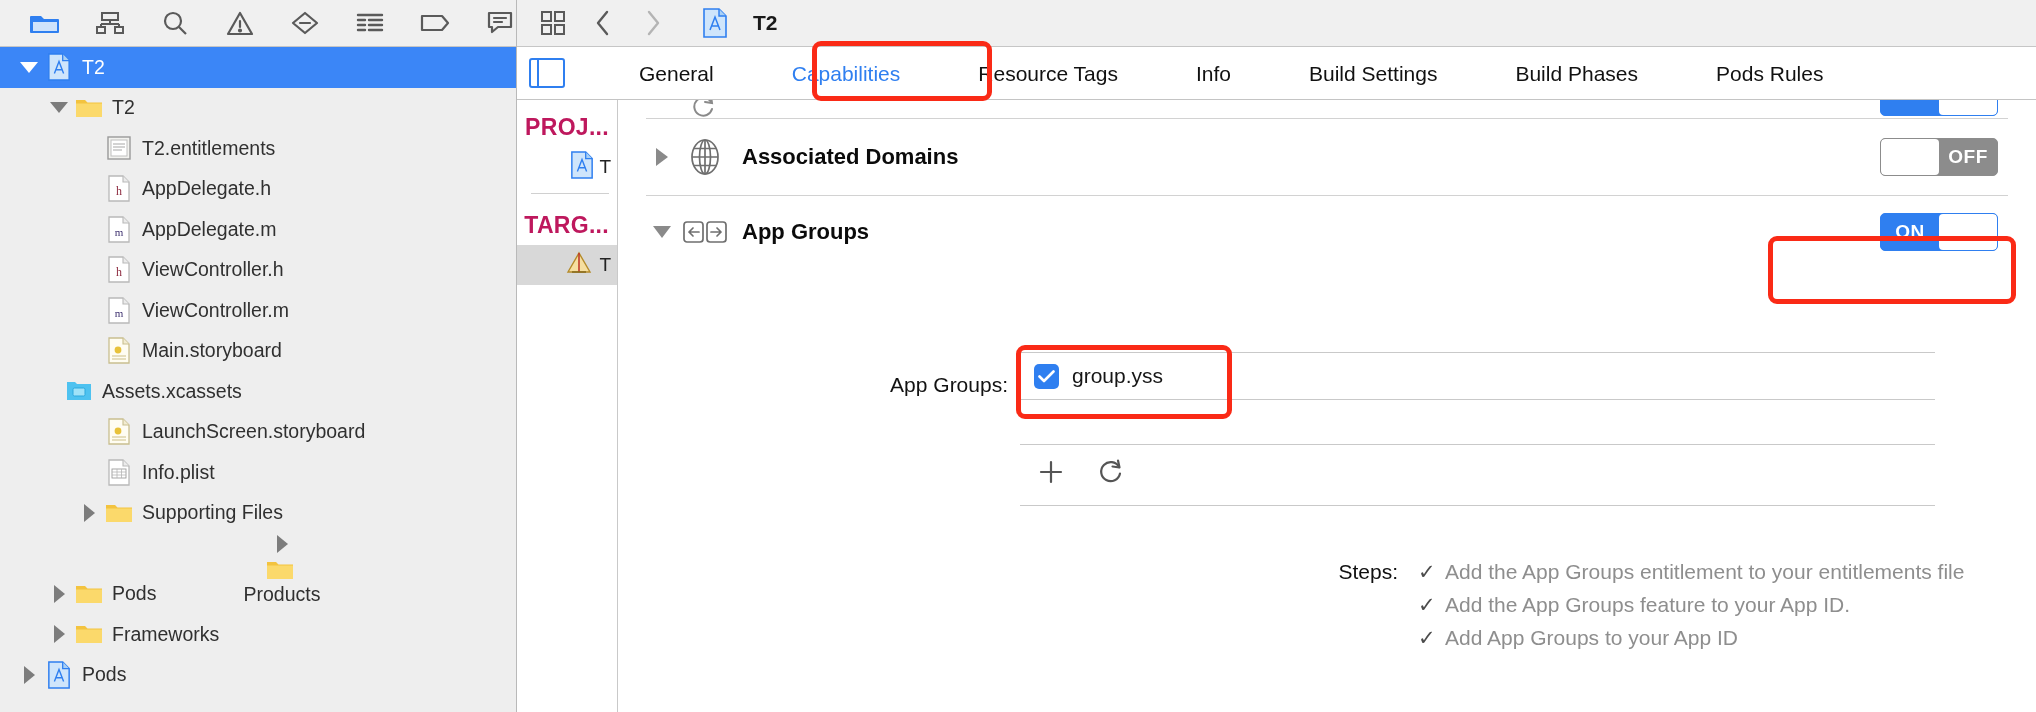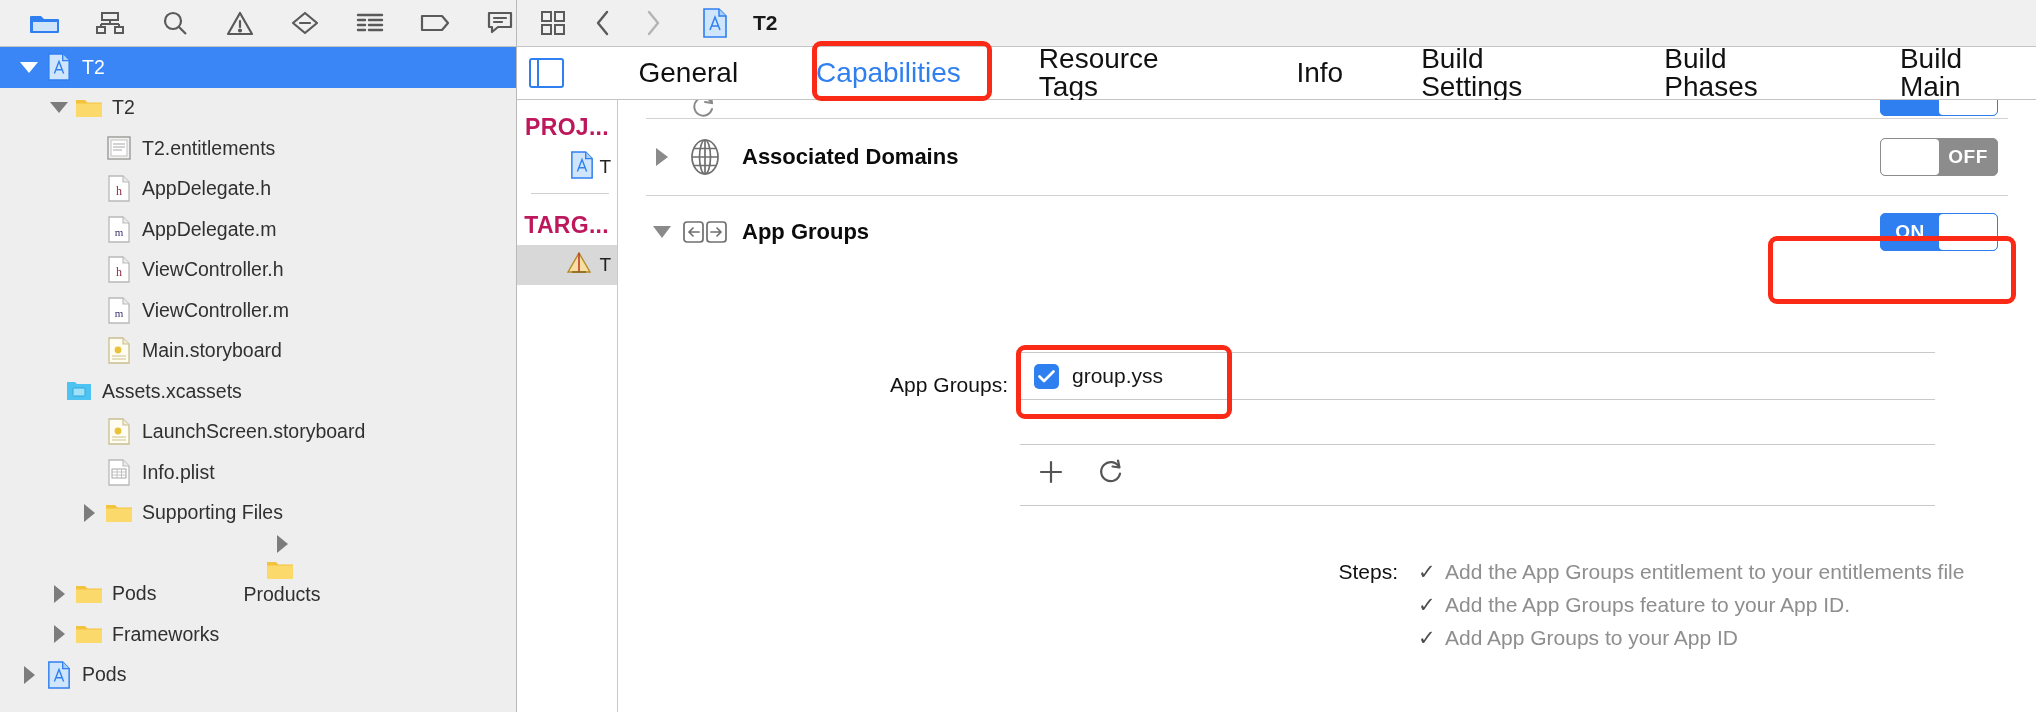--- a/index.html
+++ b/index.html
@@ -81,21 +81,21 @@
     display: flex; align-items: center;
   }
   #panel-toggle {
     width: 36px; height: 30px; margin-left: 12px; margin-right: 8px;
     border: 2px solid #2f7ff0; border-radius: 3px;
     display: flex; align-items: center;
     background: #ffffff;
   }
   #panel-toggle .bar { width: 8px; height: 26px; border-right: 2px solid #2f7ff0; }
   .tab {
-    font-size: 28px;
+    font-size: 21px;
     color: #111111;
     padding: 0 10px;
     line-height: 1;
   }
   .tab.active { color: #2f7ff0; }
 
   
   .hl {
     position: absolute;
     border: 5px solid #fa2a16;
@@ -465,21 +465,21 @@
       <div id="panel-toggle">
           <div class="bar"></div>
         </div>
       <div style="display:flex; align-items:center; gap:58px; margin-left:56px;">
         <span class="tab">General</span>
         <span class="tab active">Capabilities</span>
         <span class="tab">Resource Tags</span>
         <span class="tab">Info</span>
         <span class="tab">Build Settings</span>
         <span class="tab">Build Phases</span>
-        <span class="tab">Build Main</span>
+        <span class="tab">Pods Rules</span>
       </div>
     </div>
 
     <div id="proj-col">
       <div class="pc-head">PROJ...</div>
       <div class="pc-item">
         <span>
           <svg width="24" height="28" viewBox="0 0 26 30">
             <path d="M2 1 h15 l7 7 v21 h-22z" fill="#cfe5fb" stroke="#2f7ff0" stroke-width="1.6"></path>
             <path d="M17 1 v7 h7" fill="#a9d0f5" stroke="#2f7ff0" stroke-width="1.4"></path>

